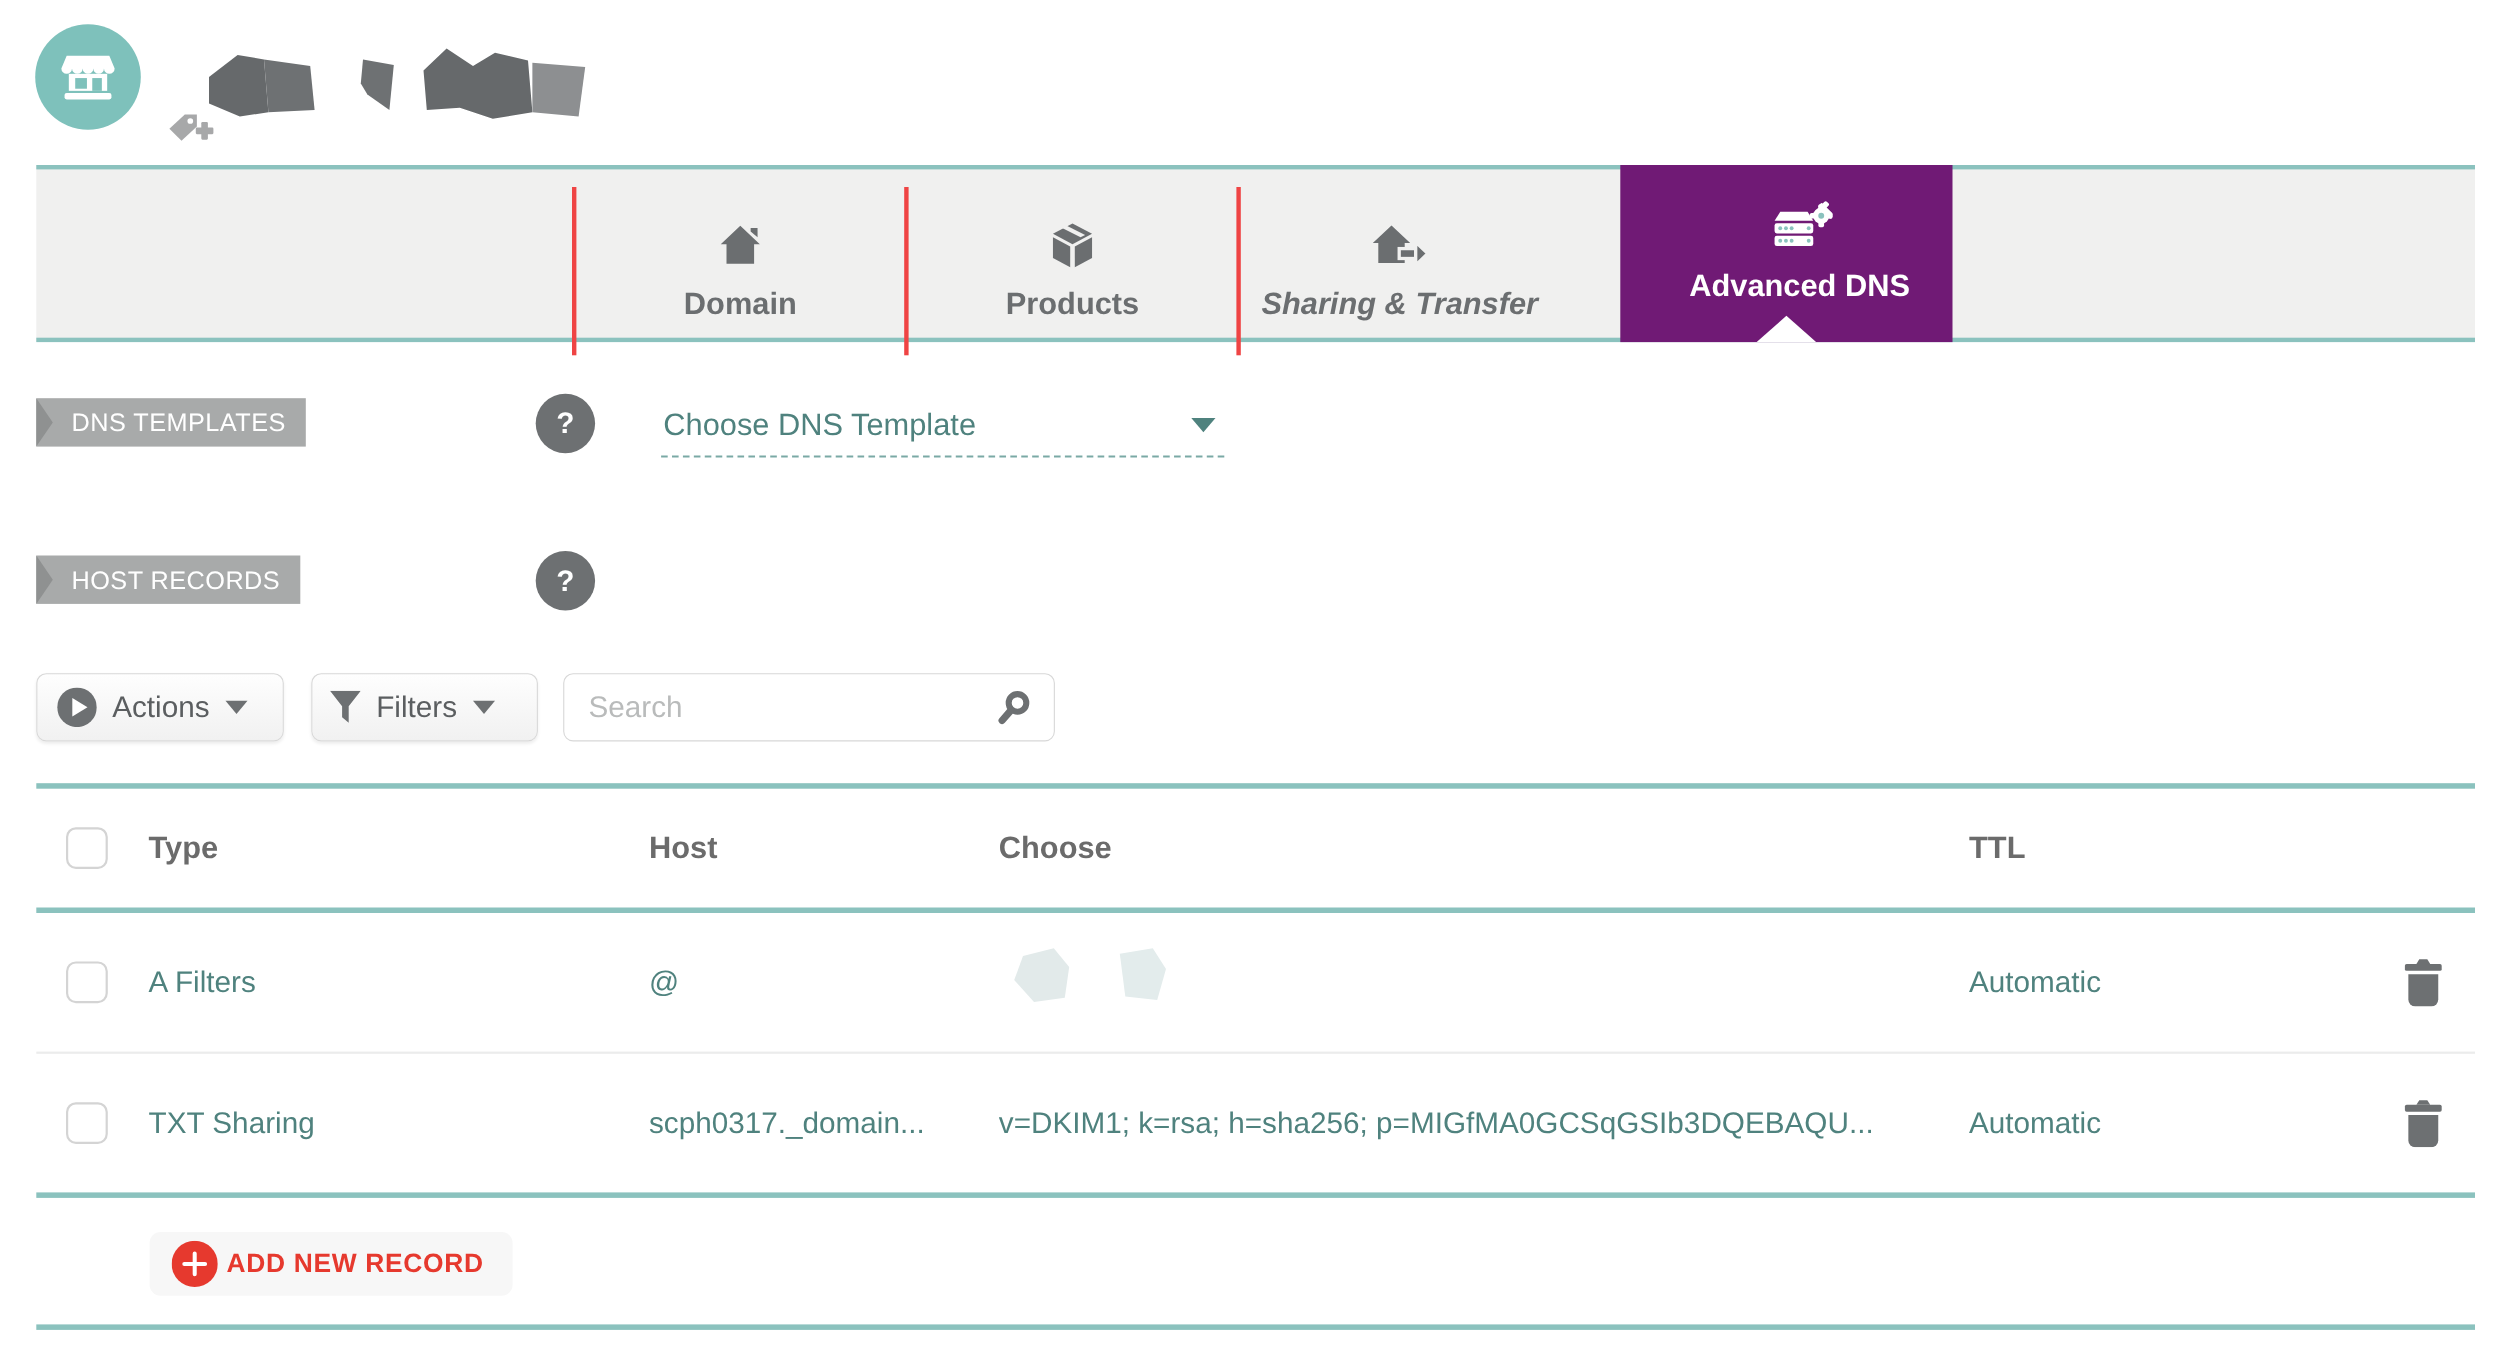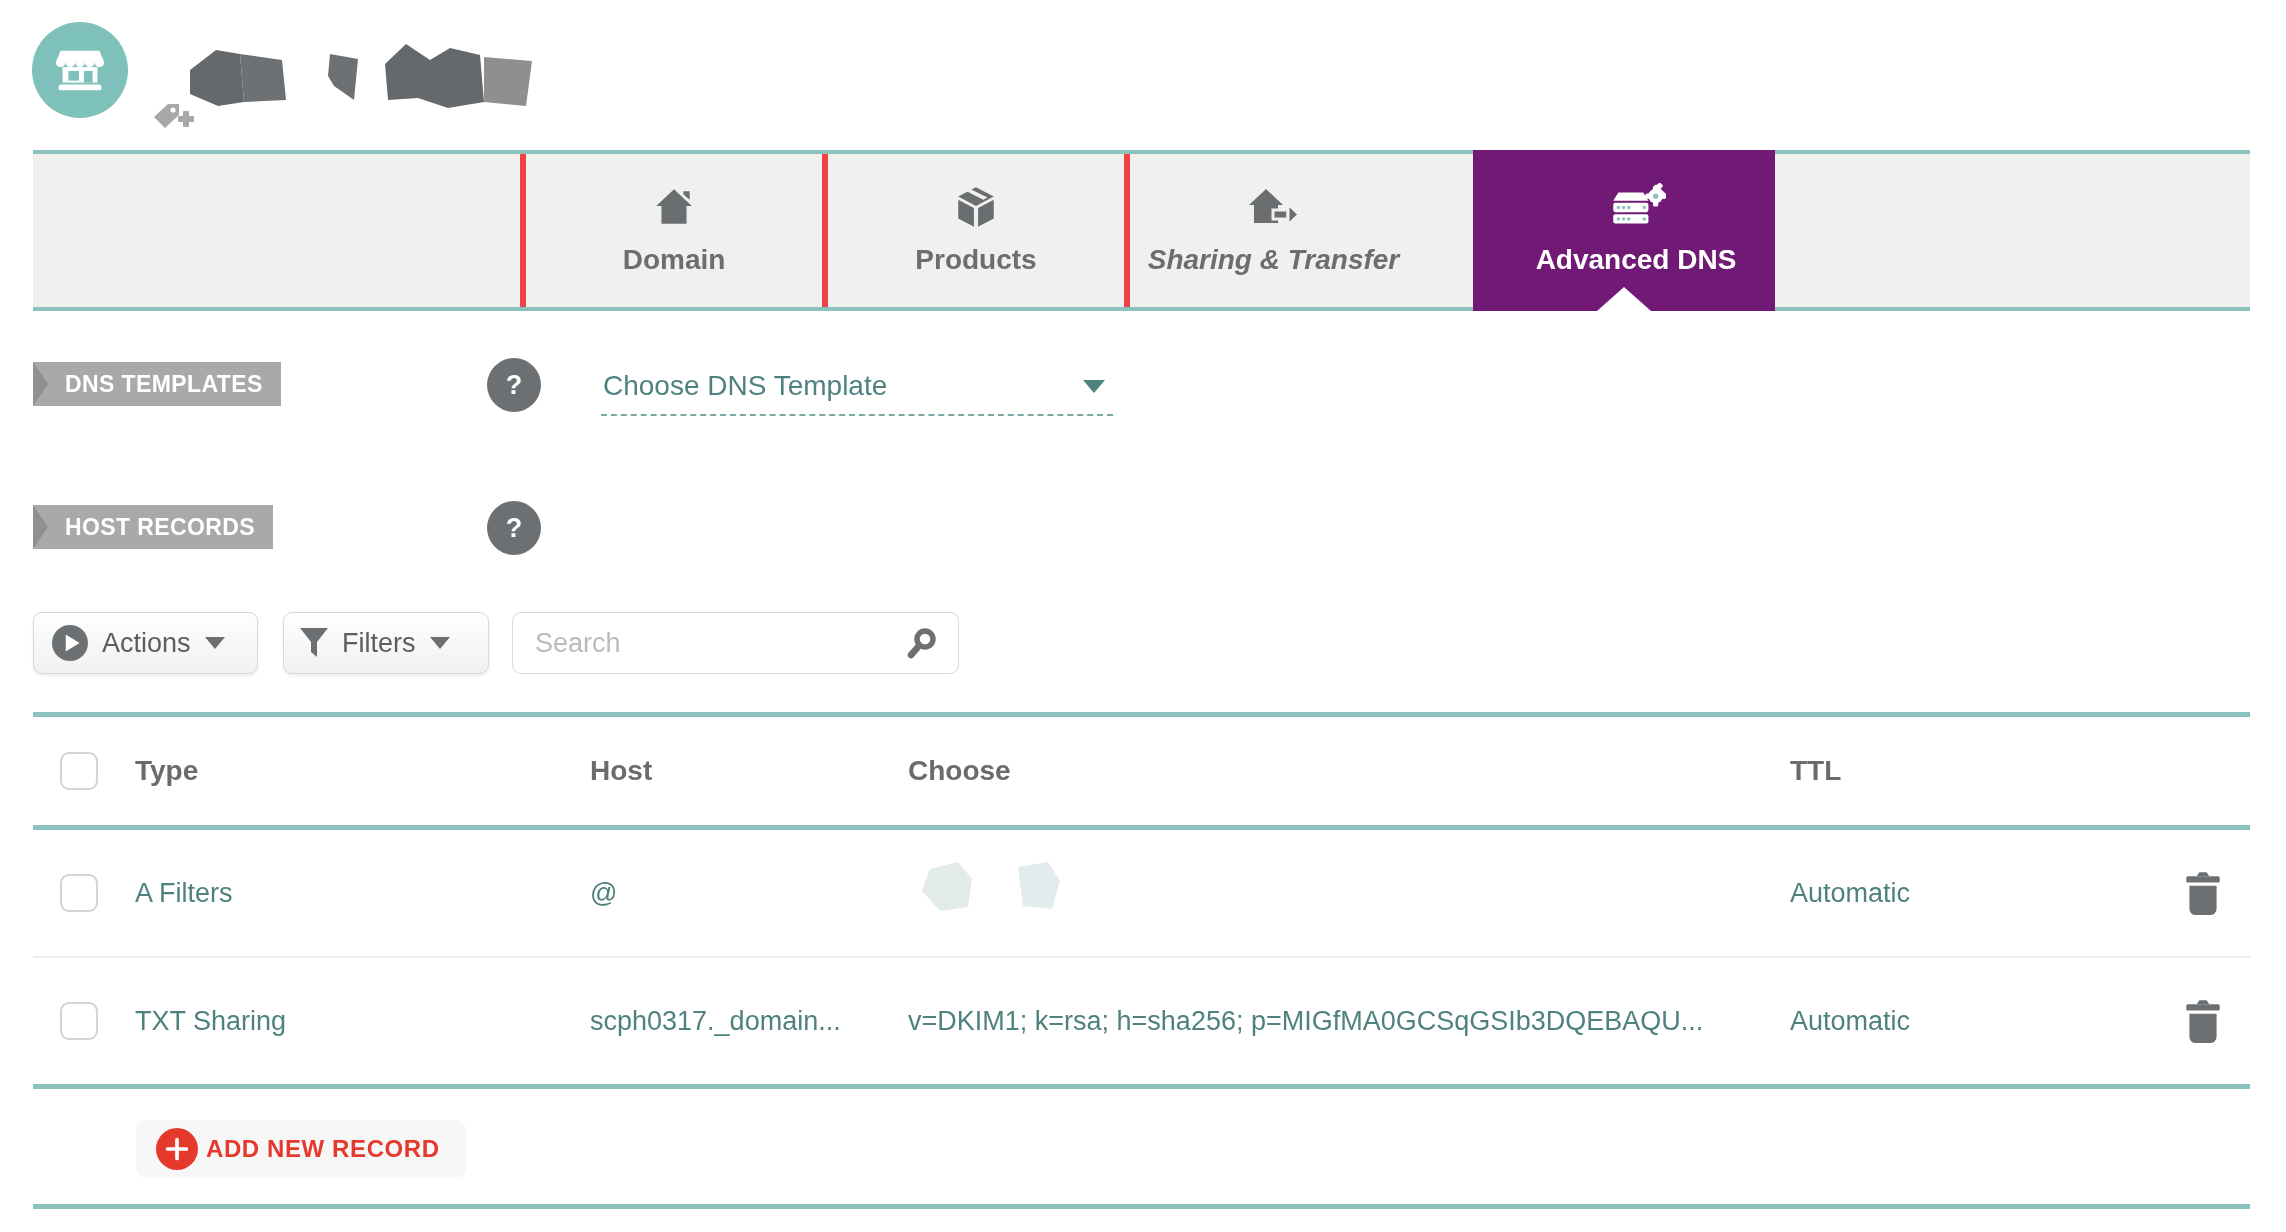--- a/index.html
+++ b/index.html
@@ -8,33 +8,33 @@
 
   
   .avatar{position:absolute;left:32px;top:22px;width:96px;height:96px;border-radius:50%;
           background:#7EC1BB;display:flex;align-items:center;justify-content:center;}
   .redact-domain{position:absolute;left:140px;top:28px;}
   .tagplus{position:absolute;left:150px;top:100px;opacity:.85;}
 
   
   .tabbar{position:absolute;left:33px;top:150px;width:2217px;height:153px;background:#F0F0EF;
           border-top:4px solid #8BC2BE;border-bottom:4px solid #8BC2BE;}
-  .tab{position:absolute;top:0;height:100%;display:flex;flex-direction:column;align-items:center;
-       color:#6B6E70;cursor:pointer;box-sizing:border-box;border-left:6px solid #ef4444;}
+  .tab{position:absolute;top:16px;height:100%;display:flex;flex-direction:column;align-items:center;
+       color:#6B6E70;cursor:pointer;box-sizing:border-box;border-left:4px solid #ef4444;}
   .tab:last-of-type{border-right:1px solid #DCDCDC;}
   .tab .ticon{margin-top:28px;height:50px;display:flex;align-items:center;}
   .tab .tlabel{margin-top:12px;font-size:28px;font-weight:bold;white-space:nowrap;}
   .tab.active{background:#701a75;color:#fff;top:-4px;height:161px;z-index:2;border:none;padding-left:24px;}
   .tab.active .ticon{margin-top:32px;}
   .tab.active::after{content:"";position:absolute;bottom:0;left:50%;transform:translateX(-50%);
        width:0;height:0;border-left:27px solid transparent;border-right:27px solid transparent;
        border-bottom:24px solid #fff;}
 
   
-  .badge{position:absolute;left:33px;height:44px;background:#A8AAAA;color:#fff;font-weight:bold;
+  .badge{position:absolute;left:33px;height:44px;background:#A8AAAA;color:#fff;font-weight:normal;
          font-size:23px;line-height:44px;padding:0 18px 0 32px;letter-spacing:.4px;white-space:nowrap;}
   .badge::before{content:"";position:absolute;left:0;top:0;width:0;height:0;
          border-top:22px solid transparent;border-bottom:22px solid transparent;
          border-left:15px solid #8F9191;}
   .help{position:absolute;left:487px;width:54px;height:54px;border-radius:50%;background:#6D7072;
         color:#fff;font-size:27px;font-weight:bold;display:flex;align-items:center;
         justify-content:center;cursor:pointer;}
 
   
   .tpl{position:absolute;left:601px;top:362px;width:512px;height:52px;

